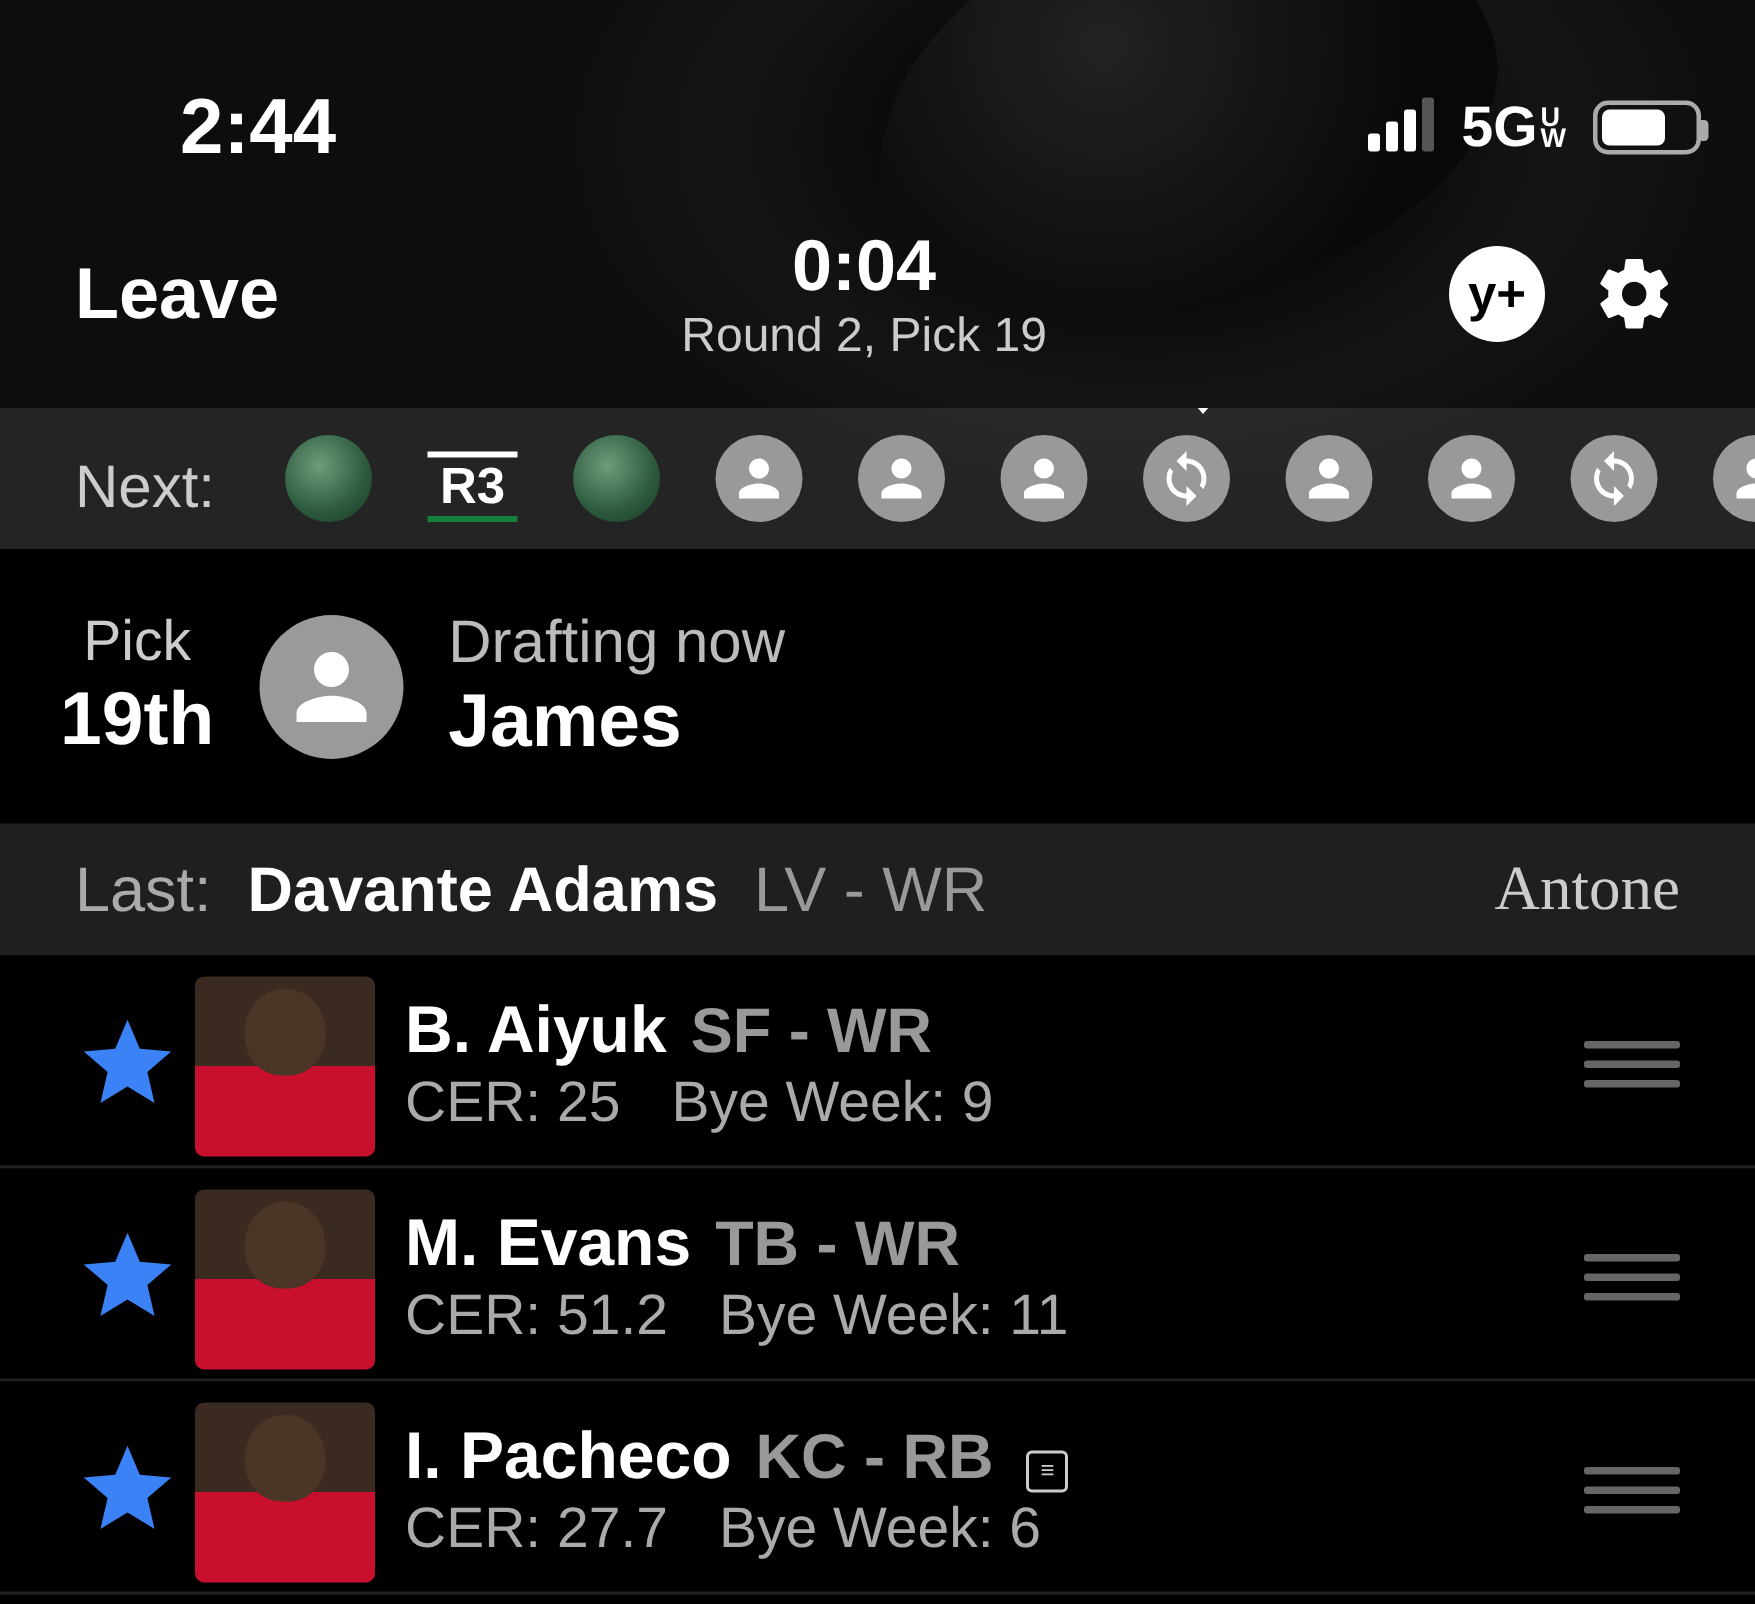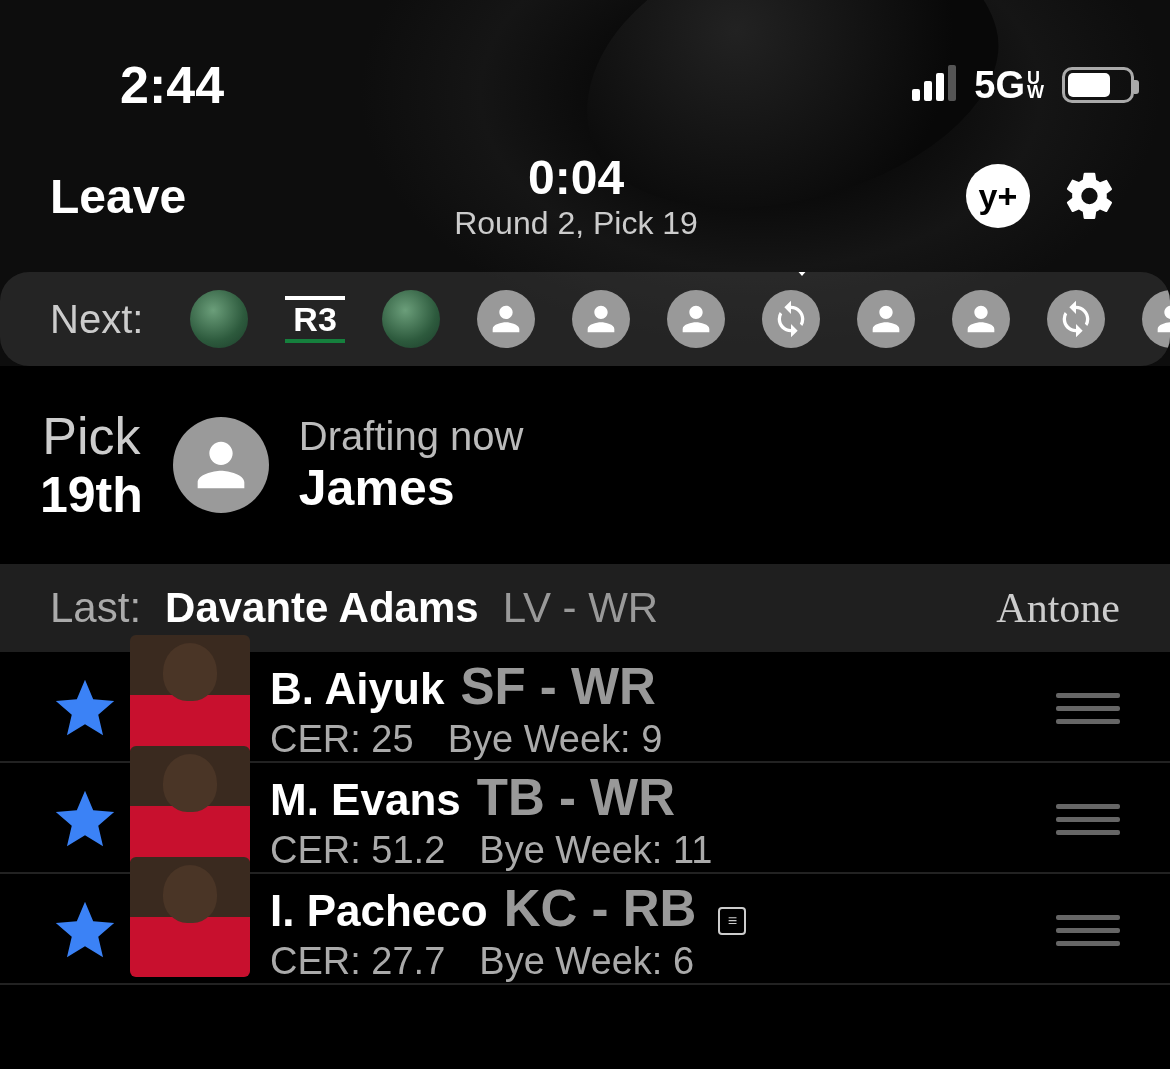--- a/index.html
+++ b/index.html
@@ -67,25 +67,24 @@
     width: 64px; height: 64px; border-radius: 50%; background: #fff; color:#000;
     display:flex; align-items:center; justify-content:center; font-size:34px; font-weight:800;
   }
   .gear { width:60px; height:60px; display:flex; align-items:center; justify-content:center;}
   .gear svg { width:56px; height:56px; }
   .next-row {
     position: relative;
     z-index: 2;
     background: rgba(80,80,80,0.35);
     display: flex;
-    align-items: center;
+    align-items: flex-end;
     gap: 37px;
     padding: 18px 50px;
     overflow: hidden;
-    border-radius: 29px;
   }
   .next-row::before{
     content:"";
     position:absolute;
     top:-10px;
     left:790px;
     border-left:12px solid transparent;
     border-right:12px solid transparent;
     border-top:14px solid #fff;
   }
@@ -105,21 +104,21 @@
     flex-shrink:0;
   }
   .pick-section {
     position:relative; z-index:2;
     display:flex; align-items:center; justify-content:space-between;
     padding: 40px 0 40px 40px;
     background:#000;
   }
   .pick-left { display:flex; align-items:center; gap:30px;}
   .pick-num { text-align:center;}
-  .pick-num .lbl { font-size:52px; color:#ccc;}
+  .pick-num .lbl { font-size:38px; color:#ccc;}
   .pick-num .val { font-size:50px; font-weight:700;}
   .big-avatar { width:96px; height:96px; border-radius:50%; background:#9a9a9a; display:flex; align-items:center; justify-content:center;}
   .big-avatar svg{width:70px;height:70px;}
   .drafting .lbl { font-size:40px; color:#bbb;}
   .drafting .name { font-size:50px; font-weight:700;}
   .up-pill {
     background:#2a2a2a; color:#fff; font-size:46px; font-weight:500;
     padding:28px 50px 28px 60px; border-radius:60px 0 0 60px;
   }
   .last-row {
@@ -133,21 +132,21 @@
   .last-label { color:#aaa;}
   .last-player { font-weight:700;}
   .last-teampos { color:#999; font-weight:500;}
   .last-owner { color:#ccc;font-family:Liberation Serif, serif;}
   .player-row {
     position:relative; z-index:2;
     display:flex; align-items:center;
     padding: 10px 50px 6px 50px;
     border-bottom:2px solid #222;
     background:#000;
-    height:111px;
+    height:142px;
   }
   .star { width:70px; height:70px; flex-shrink:0;}
   .star svg{width:100%;height:100%;}
   .player-photo {
     width:120px; height:120px; margin: 0 20px 0 10px;
     border-radius:6px; flex-shrink:0;
     background: linear-gradient(to bottom, #3a2a1f 0%, #3a2a1f 50%, #c8102e 50%, #c8102e 100%);
     align-self:flex-end;
     position:relative;
   }
@@ -155,21 +154,21 @@
     content:"";
     position:absolute;
     top:8px; left:50%; transform:translateX(-50%);
     width:54px; height:58px;
     background:#4a3526;
     border-radius:50% 50% 45% 45%;
   }
   .player-info { flex:1;}
   .player-line1 { display:flex; align-items:baseline; gap:16px;}
   .player-name { font-size:44px; font-weight:800;}
-  .player-teampos { font-size:51px; color:#999; font-weight:600;}
+  .player-teampos { font-size:42px; color:#999; font-weight:600;}
   .note-icon { display:inline-flex; width:28px; height:28px; border:2px solid #ccc; border-radius:4px; align-items:center; justify-content:center; font-size:16px; color:#ccc; margin-left:6px;}
   .player-line2 { display:flex; gap:34px; font-size:38px; color:#aaa; font-weight:500; margin-top:2px;}
   .drag-handle { display:flex; flex-direction:column; gap:8px; width:64px; align-items:flex-end;}
   .drag-handle span{ height:5px; width:64px; background:#666; border-radius:2px;}
 </style>
 </head>
 <body>
 
 <div class="bg-football"></div>
 

